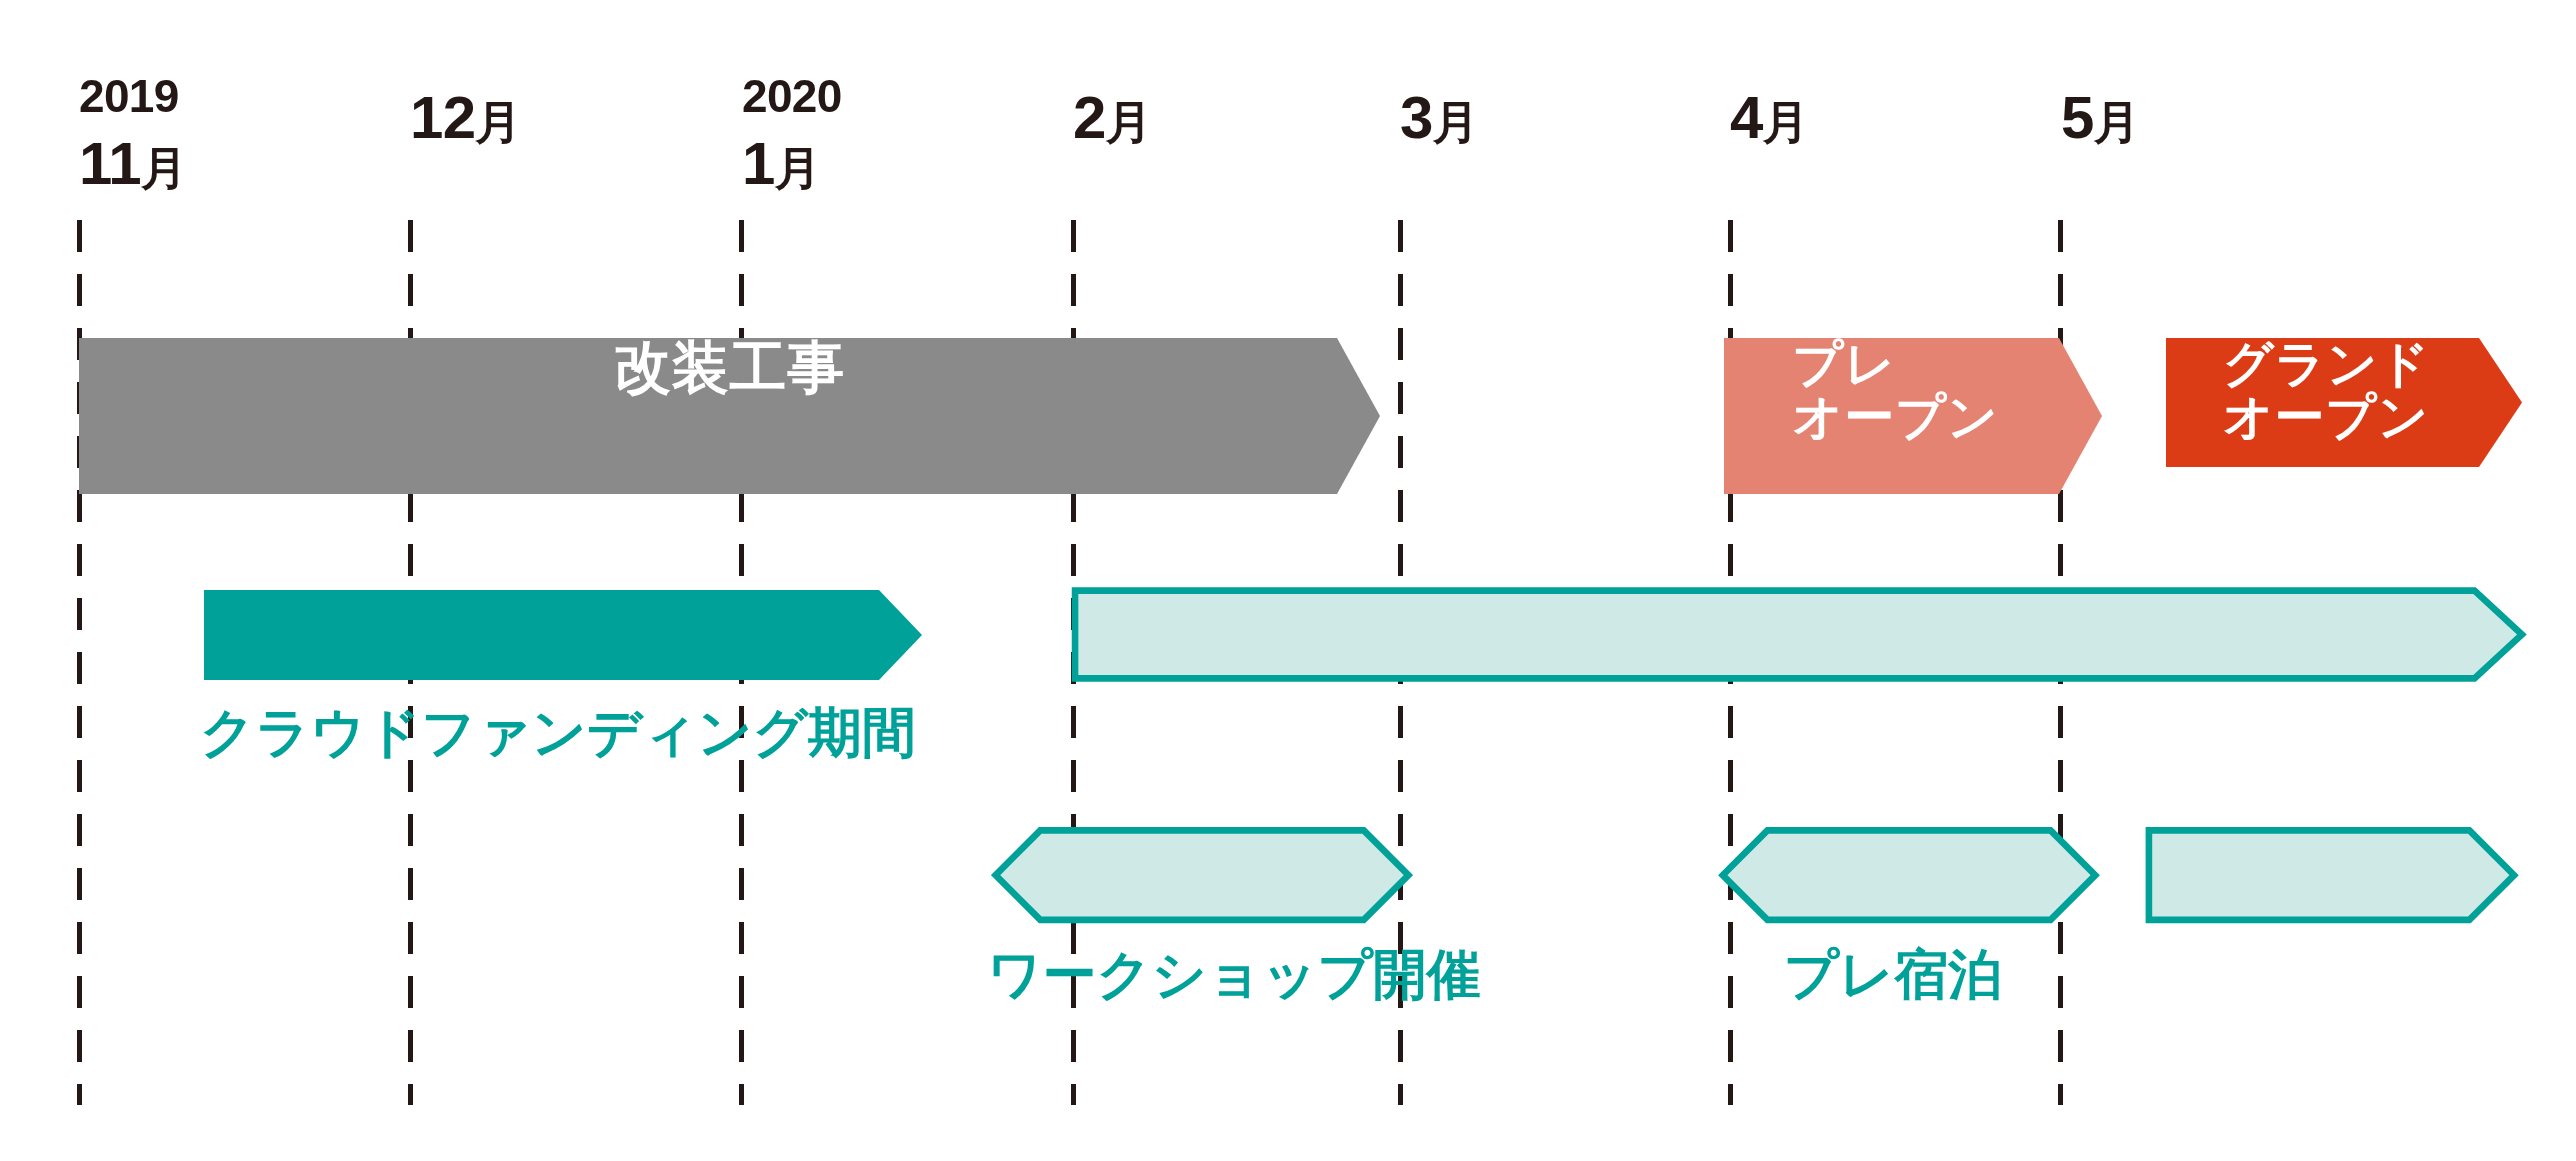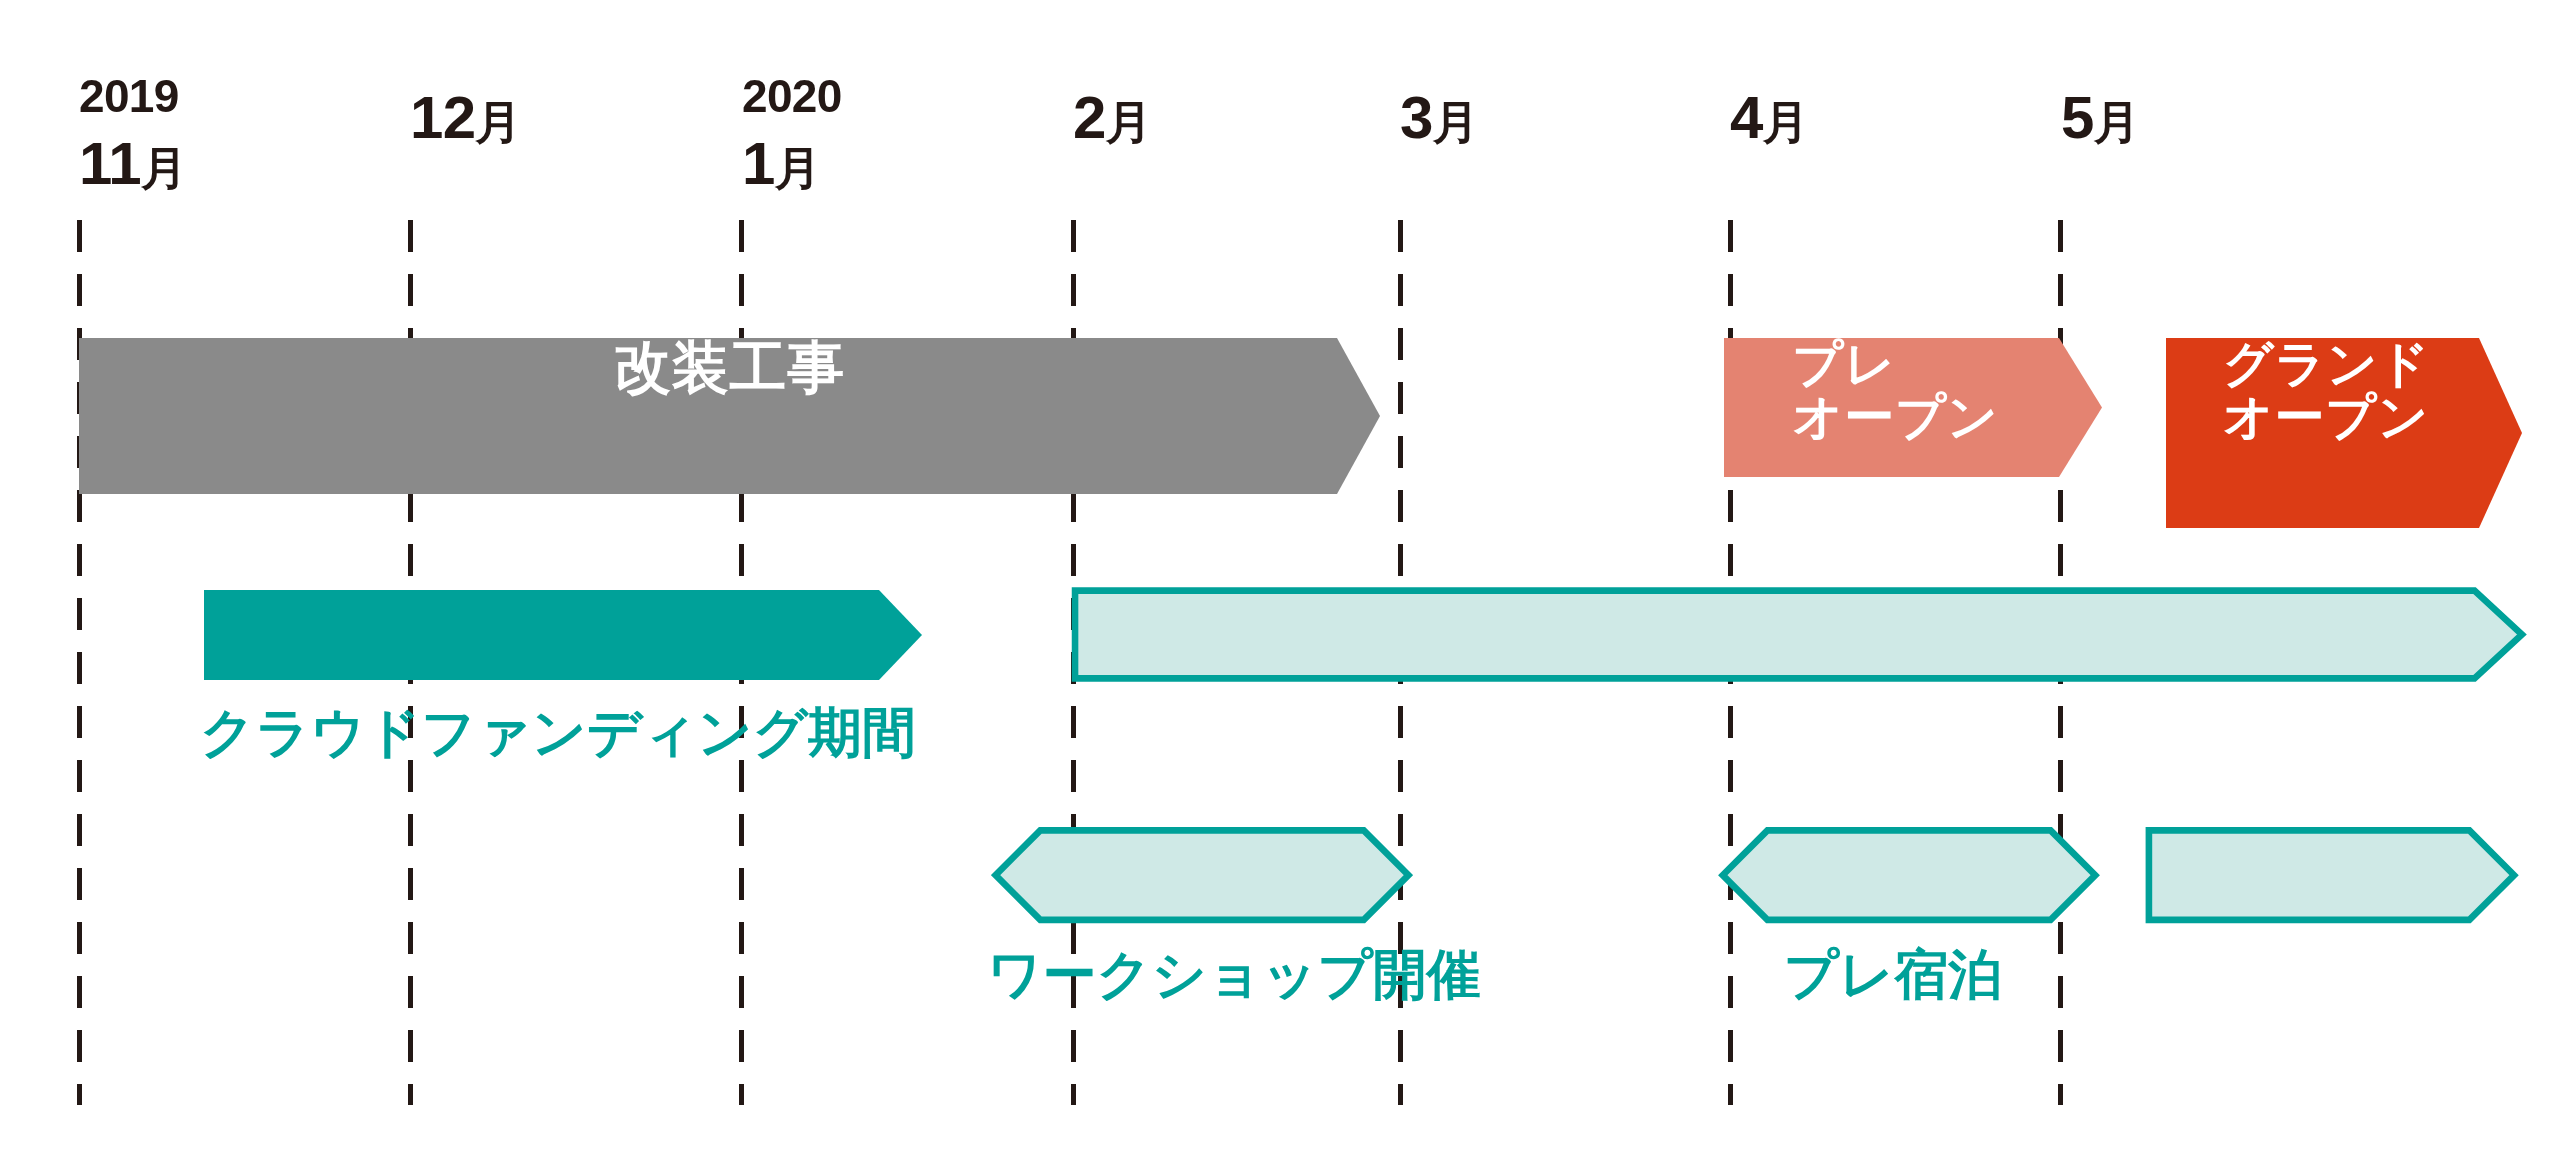--- a/index.html
+++ b/index.html
@@ -133,26 +133,26 @@
 
   <div class="month" style="left:2061px;top:73px;width:0;">
     <span class="year blank"></span>
     <span class="mon"><span>5</span><span class="suffix">月</span></span>
   </div>
 
   <div class="bar arrow-right" style="left:79px;top:338px;width:1301px;height:156px;background:#8A8A8A;">
     <span class="bar-label" style="color:#FFFFFF;">改装工事</span>
   </div>
 
-  <div class="bar arrow-right" style="left:1724px;top:338px;width:378px;height:139px;background:#E48371;">
+  <div class="bar arrow-right" style="left:1724px;top:338px;width:378px;height:156px;background:#E48371;">
     <span class="bar-label" style="color:#FFFFFF;font-size:50px;margin-right:35px;text-align:left;">プレ
 オープン</span>
   </div>
 
-  <div class="bar arrow-right" style="left:2166px;top:338px;width:356px;height:190px;background:#DC3C15;">
+  <div class="bar arrow-right" style="left:2166px;top:338px;width:356px;height:129px;background:#DC3C15;">
     <span class="bar-label" style="color:#FFFFFF;font-size:50px;margin-right:35px;text-align:left;">グランド
 オープン</span>
   </div>
 
   <div class="bar arrow-right" style="left:204px;top:590px;width:718px;height:90px;background:#00A199;"></div>
   <div class="row-label" style="left:200px;top:705px;">クラウドファンディング期間</div>
 
   <svg class="svg-shape" style="left:1068px;top:587px;" width="1461" height="95" viewBox="0 0 1990 130">
     <polygon points="5,5 1920,5 1985,65 1920,125 5,125" fill="#CFE9E6" stroke="#00A199" stroke-width="9" stroke-linejoin="miter"></polygon>
   </svg>

